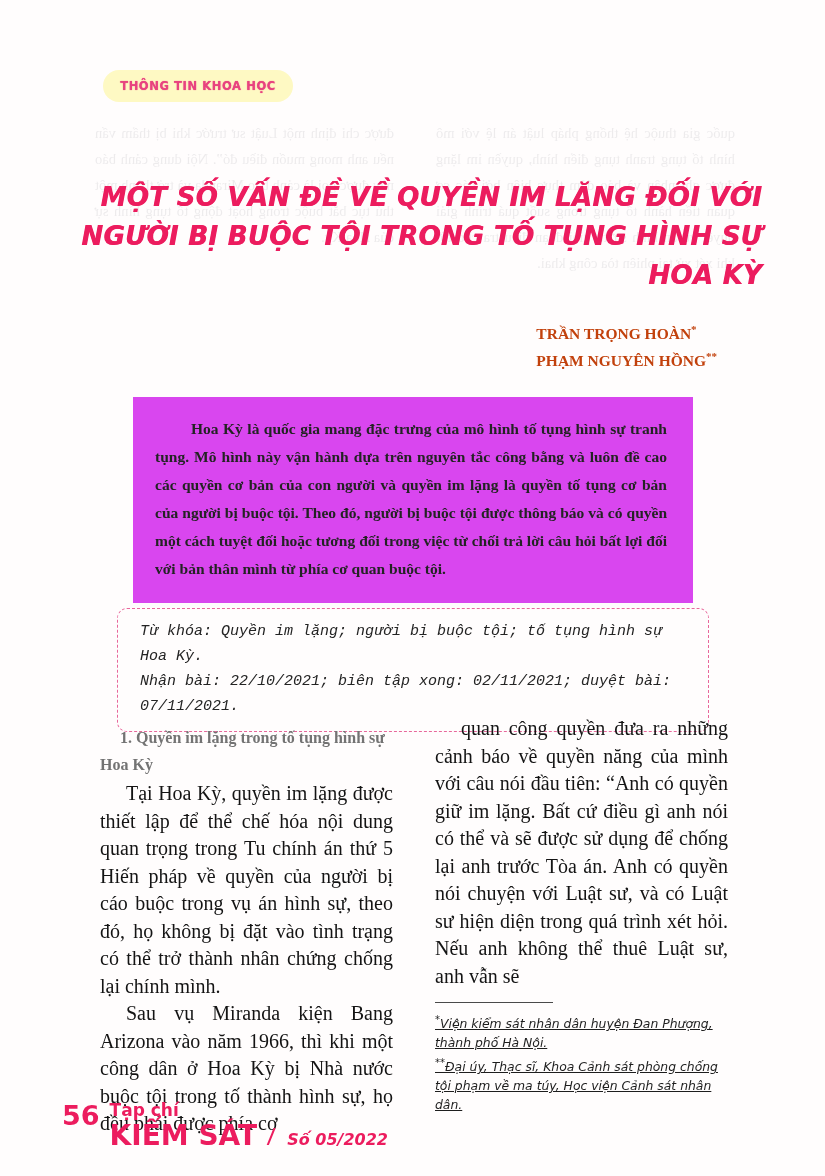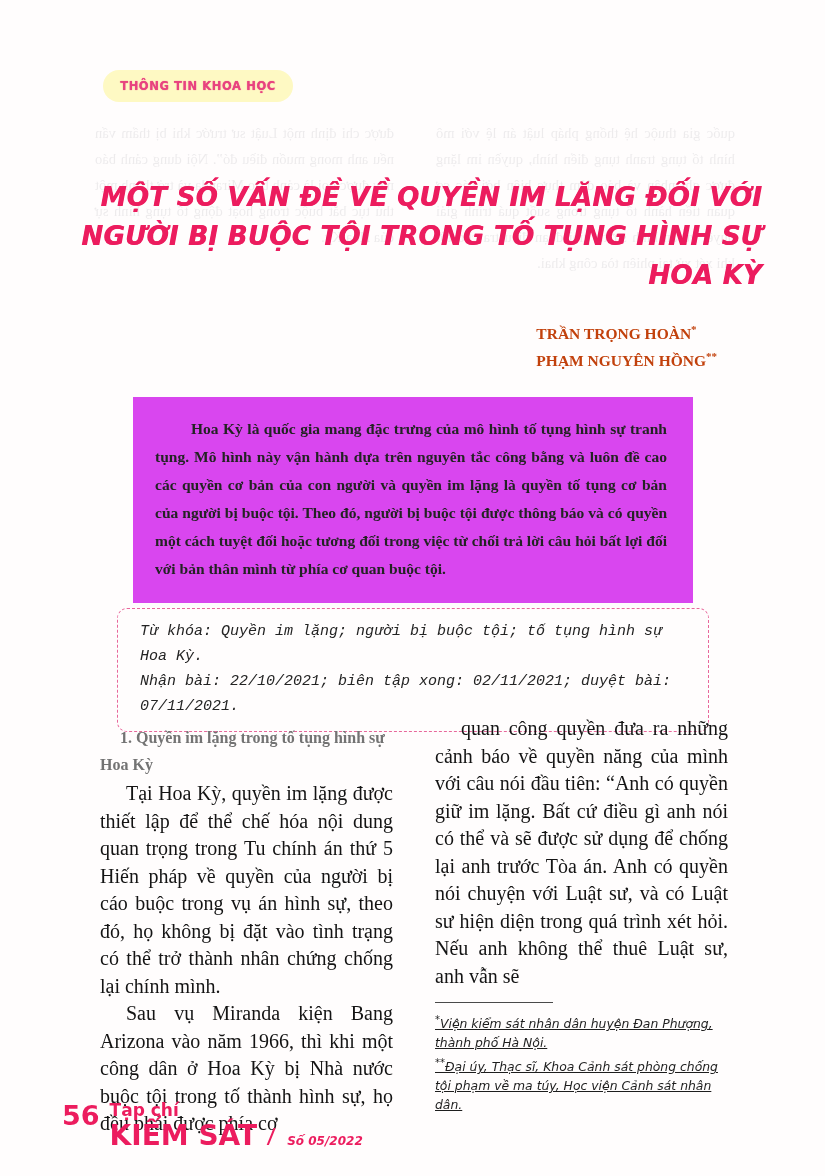--- a/index.html
+++ b/index.html
@@ -211,21 +211,21 @@
     font-family: "DejaVu Sans", sans-serif;
     font-weight: bold;
     font-size: 28px;
     color: #ec1c5e;
     display: inline-block;
   }
   .issue {
     font-family: "DejaVu Sans", sans-serif;
     font-weight: bold;
     font-style: italic;
-    font-size: 12px;
+    font-size: 16px;
     color: #ec1c5e;
     padding-bottom: 3px;
   }
   .slash {
     display: inline-block;
     width: 22px;
     height: 17px;
     position: relative;
     overflow: hidden;
   }

